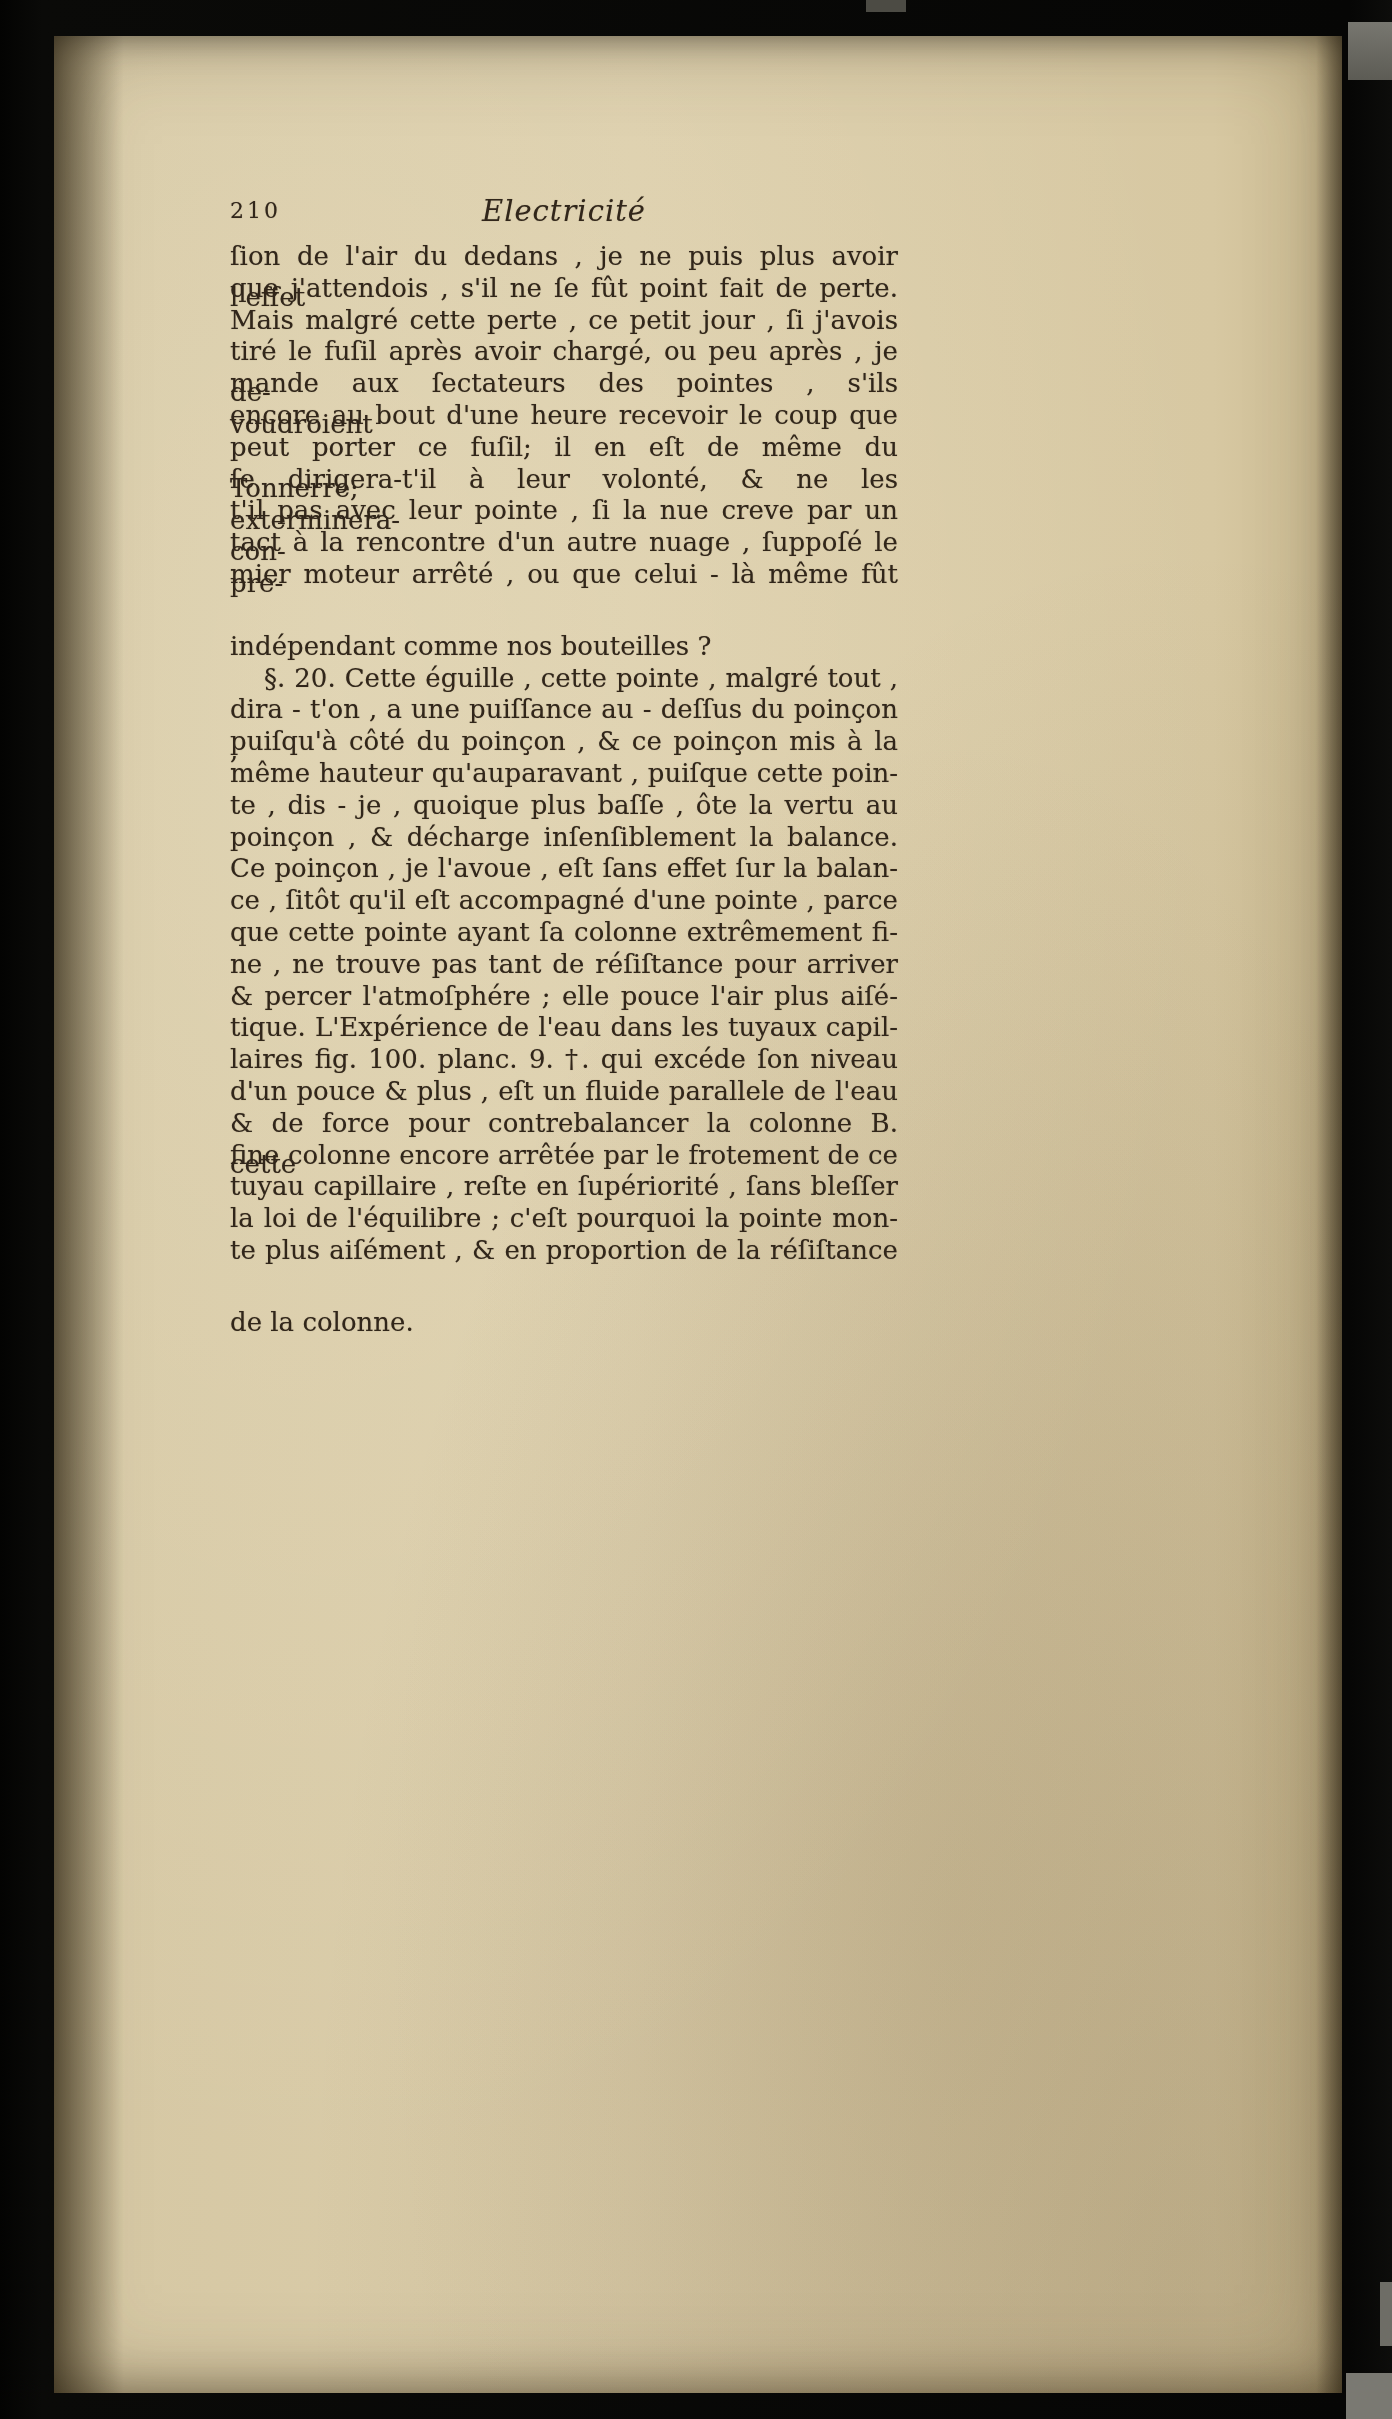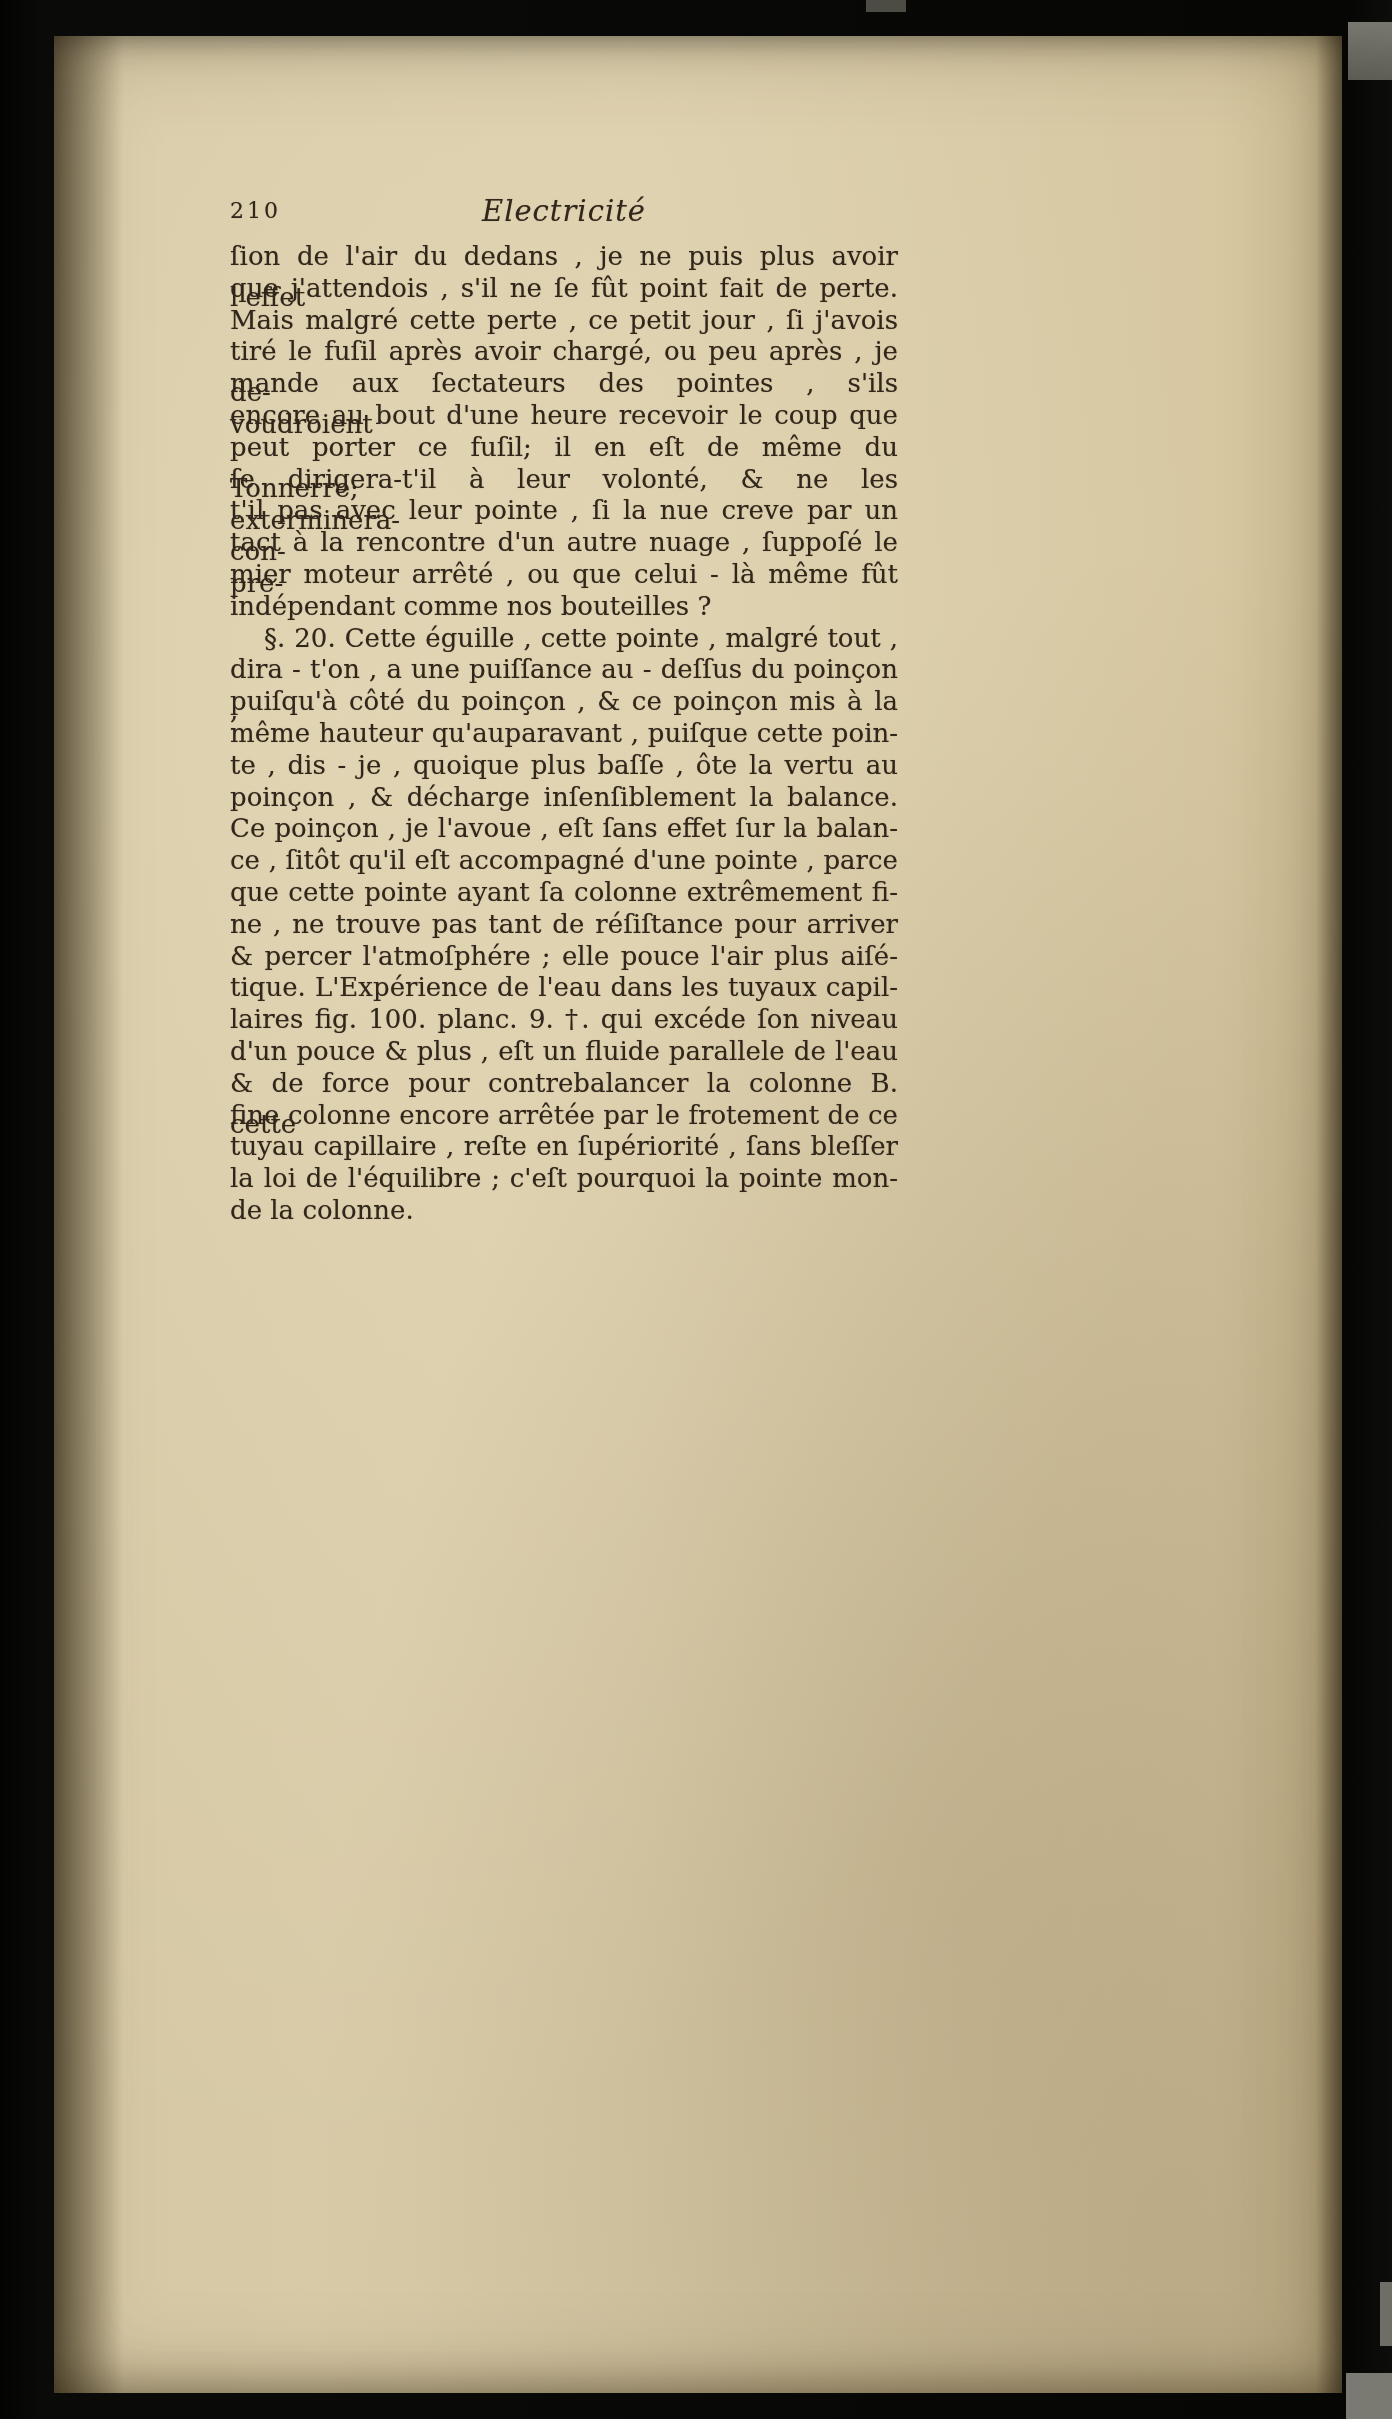--- a/index.html
+++ b/index.html
@@ -66,20 +66,21 @@
   }
   .line {
     height: 31.8px;
     line-height: 41px;
     white-space: normal;
     text-align: justify;
     text-align-last: justify;
   }
   .line.para-end {
     text-align-last: left;
+    margin-top: 40px;
   }
   .line.indent {
     text-indent: 34px;
   }
   
   .artifact {
     position: absolute;
   }
   .artifact-top-notch {
     left: 866px; top: 0; width: 40px; height: 12px;
@@ -148,20 +149,21 @@
           <div class="line">que cette pointe ayant ſa colonne extrêmement fi-</div>
           <div class="line">ne , ne trouve pas tant de réſiſtance pour arriver</div>
           <div class="line">&amp; percer l'atmoſphére ; elle pouce l'air plus aiſé-</div>
           <div class="line">tique. L'Expérience de l'eau dans les tuyaux capil-</div>
           <div class="line">laires fig. 100. planc. 9. †. qui excéde ſon niveau</div>
           <div class="line">d'un pouce &amp; plus , eſt un fluide parallele de l'eau</div>
           <div class="line">&amp; de force pour contrebalancer la colonne B. cette</div>
           <div class="line">fine colonne encore arrêtée par le frotement de ce</div>
           <div class="line">tuyau capillaire , reſte en ſupériorité , ſans bleſſer</div>
           <div class="line">la loi de l'équilibre ; c'eſt pourquoi la pointe mon-</div>
+          <div class="line">te plus aiſément , &amp; en proportion de la réſiſtance</div>
           <div class="line para-end">de la colonne.</div>
         </div>
 
     </div>
   </div>
 
   <div class="gutter-shadow"></div>
   <div class="right-edge-shadow"></div>
 
   <div class="artifact artifact-top-notch"></div>

